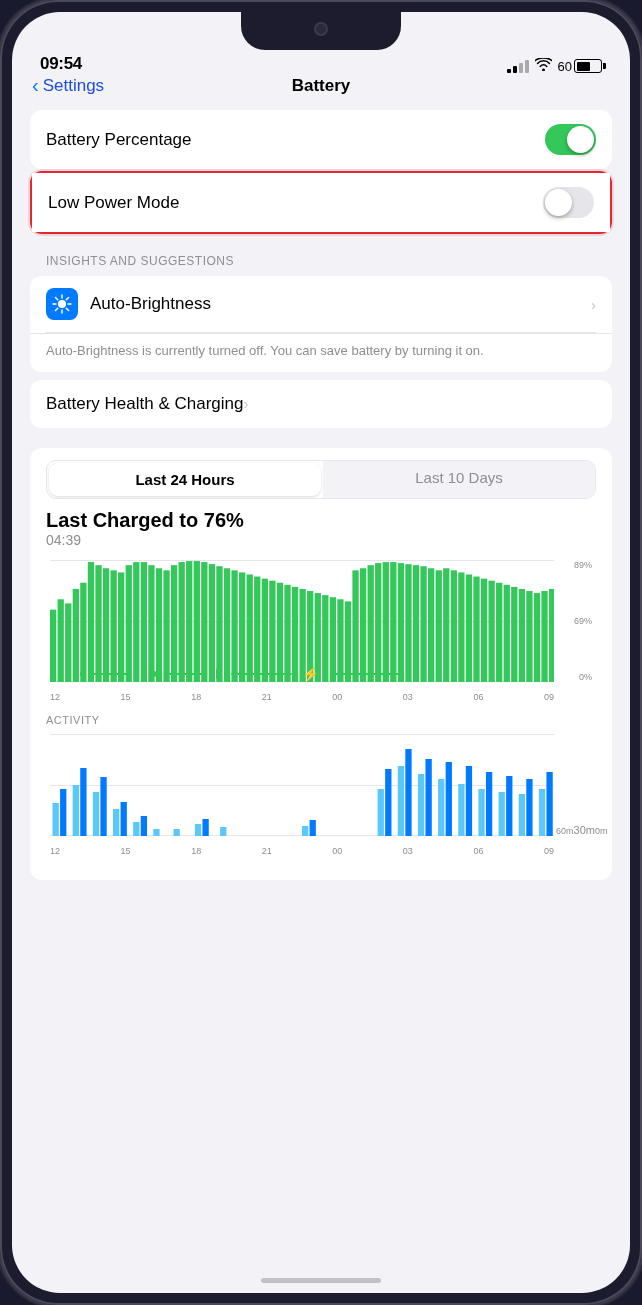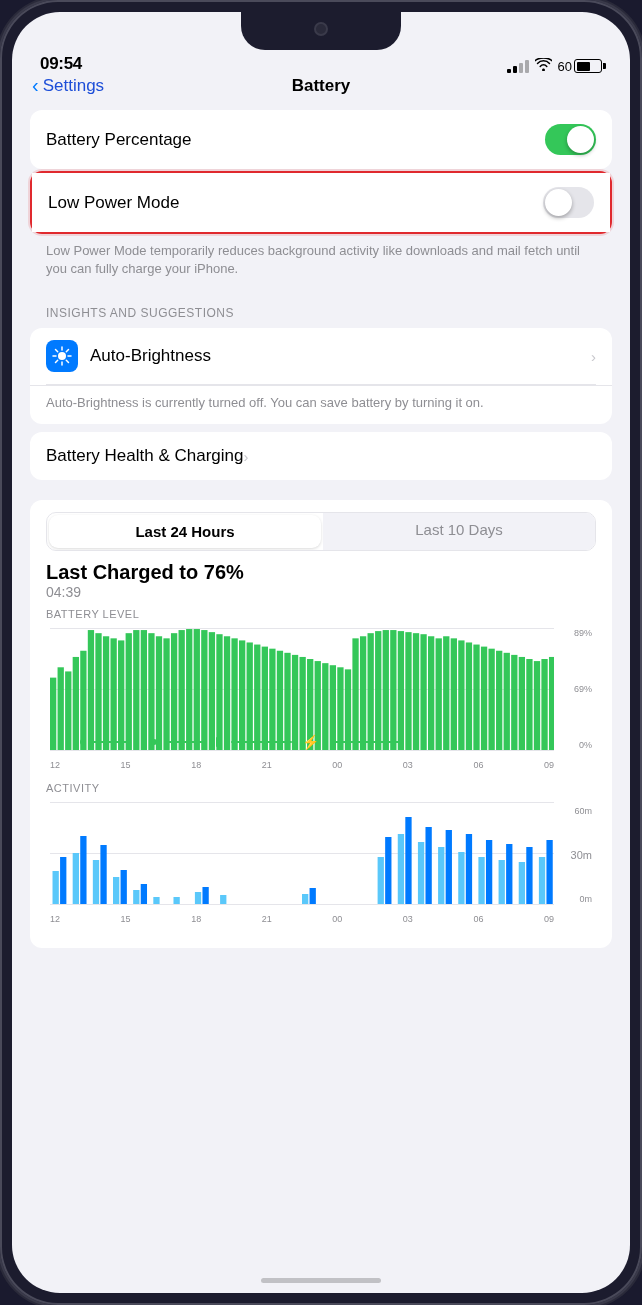--- a/index.html
+++ b/index.html
@@ -430,21 +430,20 @@
 
         <div class="low-power-card">
           <div class="setting-row">
             <span class="setting-label">Low Power Mode</span>
             <div class="toggle off">
               <div class="toggle-thumb"></div>
             </div>
           </div>
         </div>
 
-        <p class="description-text">Low Power Mode temporarily reduces background activity like downloads and mail fetch until you can fully charge your iPhone.</p>
 
         <div class="section-header">INSIGHTS AND SUGGESTIONS</div>
 
         <div class="suggestion-card">
           <div class="suggestion-row">
             <div class="suggestion-icon">
               <svg viewBox="0 0 20 20" fill="white">
                 <circle cx="10" cy="10" r="4" fill="white"></circle>
                 <line x1="10" y1="1" x2="10" y2="4" stroke="white" stroke-width="1.5" stroke-linecap="round"></line>
                 <line x1="10" y1="16" x2="10" y2="19" stroke="white" stroke-width="1.5" stroke-linecap="round"></line>
@@ -476,21 +475,20 @@
             <div class="time-tab active">Last 24 Hours</div>
             <div class="time-tab inactive">Last 10 Days</div>
           </div>
 
           <div class="charged-info">
             <div class="charged-title">Last Charged to 76%</div>
             <div class="charged-time">04:39</div>
           </div>
 
           <div class="chart-section">
-            <div class="chart-label">BATTERY LEVEL</div>
             <div class="battery-chart" style="height:150px; position:relative;">
 
               <div style="position:absolute; top:4px; left:4px; right:42px; bottom:24px;">
                 <div style="position:absolute; top:0; left:0; right:0; height:0.5px; background:#e5e5ea;"></div>
                 <div style="position:absolute; top:50%; left:0; right:0; height:0.5px; background:#e5e5ea;"></div>
                 <div style="position:absolute; bottom:0; left:0; right:0; height:0.5px; background:#e5e5ea;"></div>
               </div>
 
               <div style="position:absolute; right:4px; top:4px; bottom:24px; width:36px; display:flex; flex-direction:column; justify-content:space-between; align-items:flex-end;">
                 <span style="font-size:9px; color:#8e8e93;">89%</span>
@@ -603,21 +601,21 @@
           <div class="chart-section">
             <div class="chart-label">ACTIVITY</div>
             <div class="activity-chart" style="height:130px; position:relative;">
 
               <div style="position:absolute; top:4px; left:4px; right:42px; bottom:24px;">
                 <div style="position:absolute; top:0; left:0; right:0; height:0.5px; background:#e5e5ea;"></div>
                 <div style="position:absolute; top:50%; left:0; right:0; height:0.5px; background:#e5e5ea;"></div>
                 <div style="position:absolute; bottom:0; left:0; right:0; height:0.5px; background:#e5e5ea;"></div>
               </div>
 
-              <div style="position:absolute; right:4px; top:8px; bottom:24px; width:36px; display:flex; flex-direction:column; justify-content:space-between; align-items:flex-end;text-align:right;">
+              <div style="position:absolute; right:4px; top:8px; bottom:24px; width:36px; display:flex; justify-content:space-between; align-items:flex-end;text-align:right;">
                 <span style="font-size:9px; color:#8e8e93;">60m</span>
                 <span style="font-size:11px; color:#8e8e93;">30m</span>
                 <span style="font-size:9px; color:#8e8e93;">0m</span>
               </div>
 
               <svg style="position:absolute; top:4px; left:4px; right:42px; bottom:24px; width:calc(100% - 46px); height:calc(100% - 28px);" viewBox="0 0 400 102" preserveAspectRatio="none">
 
                 <rect x="2" y="69" width="5" height="33" fill="#5ac8fa"></rect>
                 <rect x="8" y="55" width="5" height="47" fill="#007aff"></rect>
 

